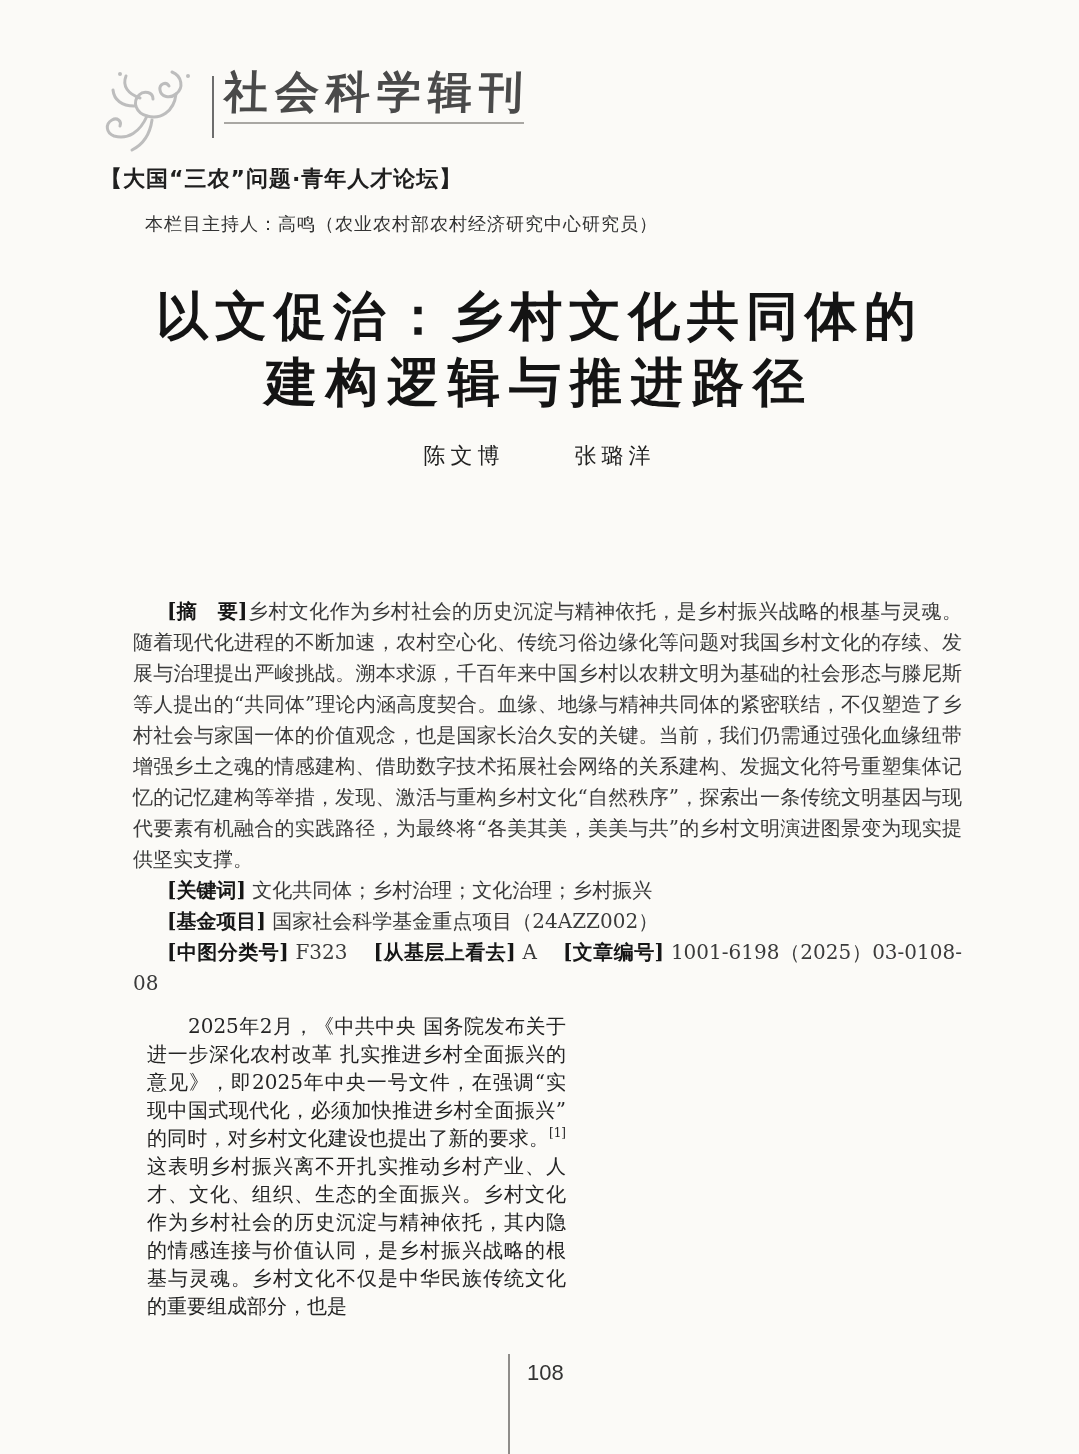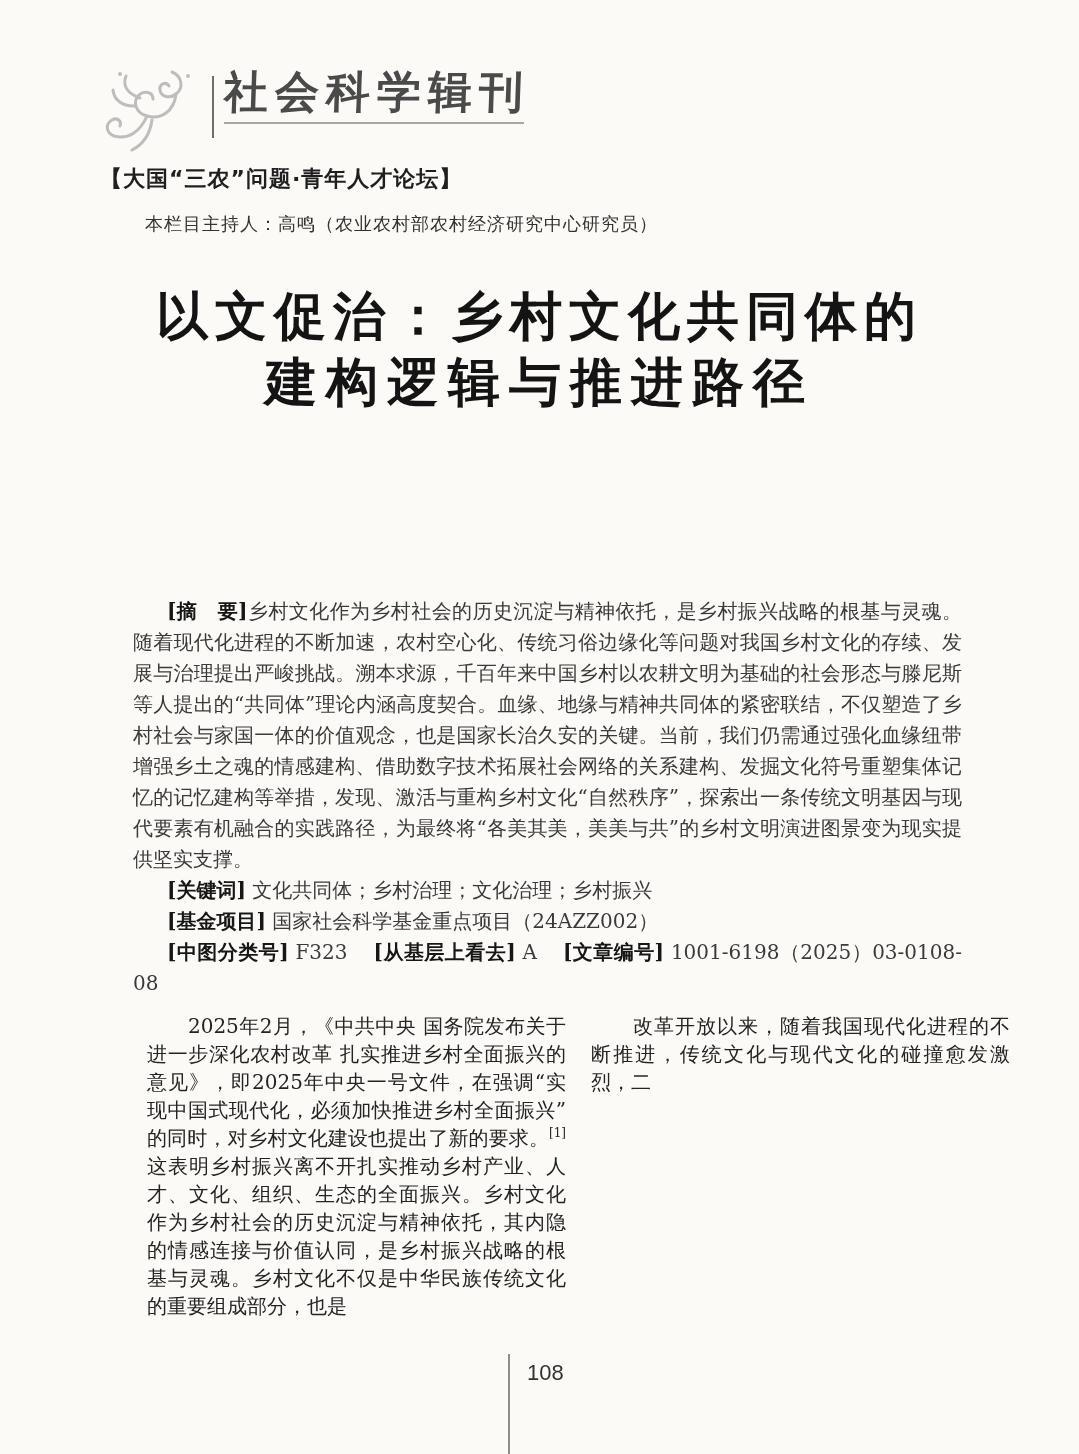--- a/index.html
+++ b/index.html
@@ -101,31 +101,34 @@
       <div class="journal-rule"></div>
     </div>
   </div>
 
   <div class="section-header">【大国“三农”问题·青年人才论坛】</div>
   <div class="host-line">本栏目主持人：高鸣（农业农村部农村经济研究中心研究员）</div>
 
   <div class="article-title title-line2">建构逻辑与推进路径</div>
   <div class="article-title title-line1">以文促治：乡村文化共同体的</div>
 
+  <div class="authors">
+    <span class="author">陈文博</span>
+    <span class="author">张璐洋</span>
+  </div>
 
   <div class="front-matter">
     <p class="fm-abstract"><span class="fm-label">[摘　要]</span><span>乡村文化作为乡村社会的历史沉淀与精神依托，是乡村振兴战略的根基与灵魂。随着现代化进程的不断加速，农村空心化、传统习俗边缘化等问题对我国乡村文化的存续、发展与治理提出严峻挑战。溯本求源，千百年来中国乡村以农耕文明为基础的社会形态与滕尼斯等人提出的“共同体”理论内涵高度契合。血缘、地缘与精神共同体的紧密联结，不仅塑造了乡村社会与家国一体的价值观念，也是国家长治久安的关键。当前，我们仍需通过强化血缘纽带增强乡土之魂的情感建构、借助数字技术拓展社会网络的关系建构、发掘文化符号重塑集体记忆的记忆建构等举措，发现、激活与重构乡村文化“自然秩序”，探索出一条传统文明基因与现代要素有机融合的实践路径，为最终将“各美其美，美美与共”的乡村文明演进图景变为现实提供坚实支撑。</span></p>
     <p class="fm-keywords"><span class="fm-label">[关键词]</span><span> </span><span>文化共同体；乡村治理；文化治理；乡村振兴</span></p>
     <p class="fm-fund"><span class="fm-label">[基金项目]</span><span> </span><span>国家社会科学基金重点项目（24AZZ002）</span></p>
     <p class="fm-clc"><span class="fm-label">[中图分类号]</span><span> </span><span>F323</span><span class="fm-gap"></span><span class="fm-label">[从基层上看去]</span><span> </span><span>A</span><span class="fm-gap"></span><span class="fm-label">[文章编号]</span><span> </span><span>1001-6198（2025）03-0108-08</span></p>
   </div>
 
   <div class="body-col col-left">
     <p><span>　　2025年2月，《中共中央 国务院发布关于进一步深化农村改革 扎实推进乡村全面振兴的意见》，即2025年中央一号文件，在强调“实现中国式现代化，必须加快推进乡村全面振兴”的同时，对乡村文化建设也提出了新的要求。</span><sup>[1]</sup><span> 这表明乡村振兴离不开扎实推动乡村产业、人才、文化、组织、生态的全面振兴。乡村文化作为乡村社会的历史沉淀与精神依托，其内隐的情感连接与价值认同，是乡村振兴战略的根基与灵魂。乡村文化不仅是中华民族传统文化的重要组成部分，也是</span></p>
   </div>
   <div class="body-col col-right">
-    <p><span>　　改革开放以来，随着我国现代化进程的不断推进，传统文化与现代文化的碰撞愈发激烈，二</span></p>
   </div>
 
   <div class="footer-divider"></div>
   <div class="page-number">108</div>
 
 </div>
 
 </body></html>

